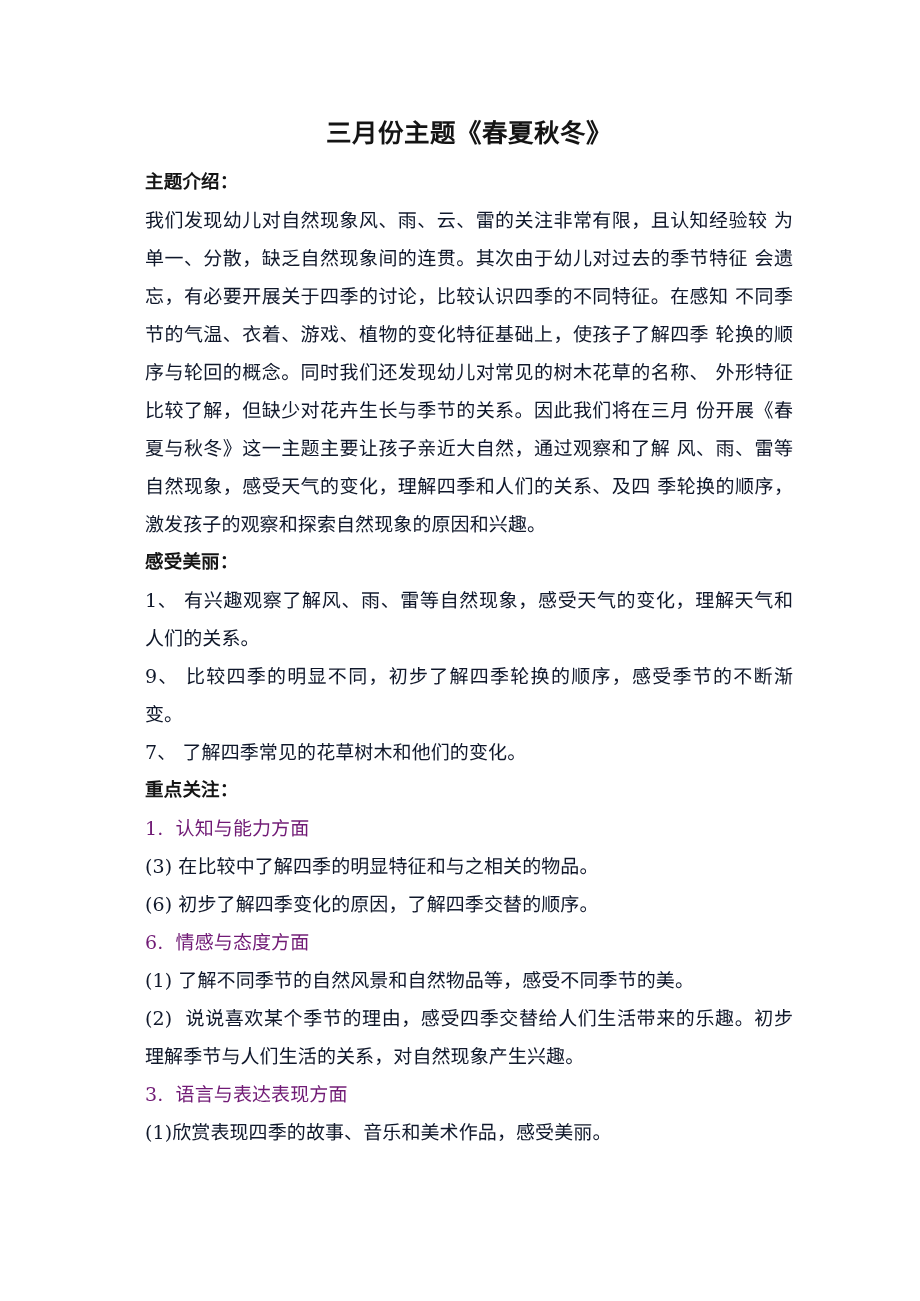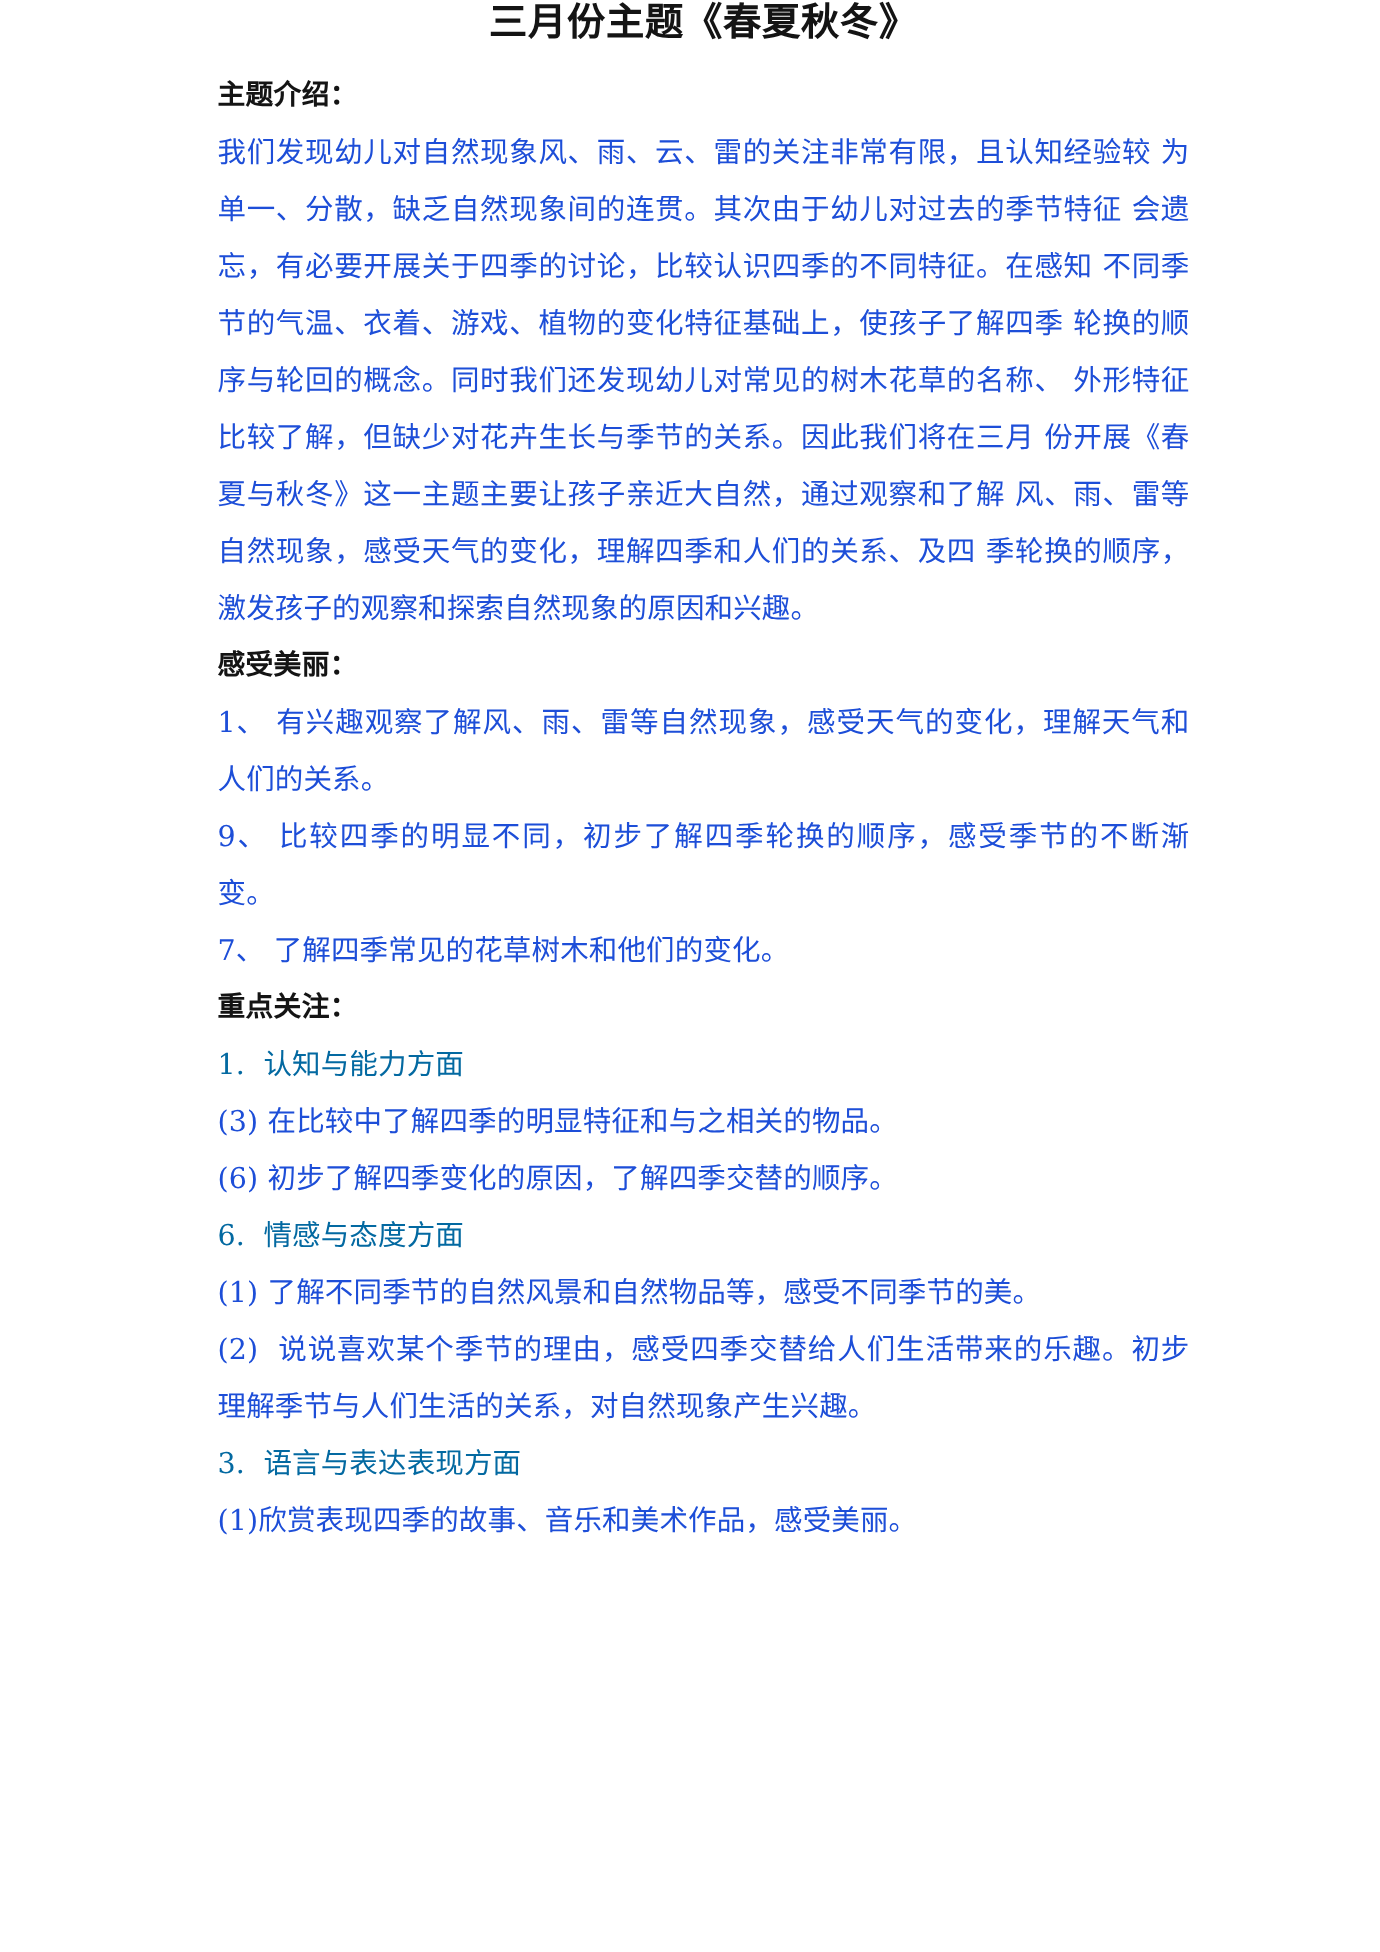--- a/index.html
+++ b/index.html
@@ -34,53 +34,54 @@
 
   .doc-title {
     text-align: center;
     font-family: "DejaVu Sans", "Liberation Sans", sans-serif;
     font-weight: bold;
     font-size: 25.5px;
     line-height: 1.2;
     letter-spacing: 0.5px;
     color: #141414;
     margin: 0;
+    padding-top: 118px;
     padding-bottom: 0;
   }
 
   .section-heading {
     font-family: "DejaVu Sans", "Liberation Sans", sans-serif;
     font-weight: bold;
     font-size: 18.5px;
     line-height: 38px;
     color: #141414;
     margin: 0;
     letter-spacing: 0.2px;
   }
   .section-heading.first {
     margin-top: 14px;
   }
 
   .para {
     font-family: "DejaVu Serif", "Liberation Serif", serif;
     font-size: 19px;
     line-height: 38px;
-    color: #1d4ed8;
+    color: #0f172a;
     margin: 0;
     text-align: justify;
     text-justify: inter-character;
     white-space: pre-wrap;
     letter-spacing: 0.1px;
   }
 
   .line {
     font-family: "DejaVu Serif", "Liberation Serif", serif;
     font-size: 19px;
     line-height: 38px;
-    color: #0369a1;
+    color: #701a75;
     margin: 0;
     white-space: pre-wrap;
     letter-spacing: 0.1px;
   }
 
   .body-block { margin: 0; }
 </style>
 </head>
 <body>
 

